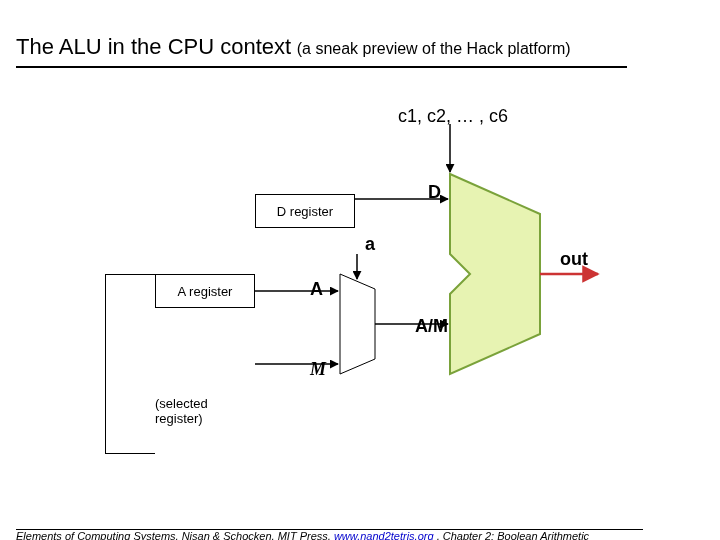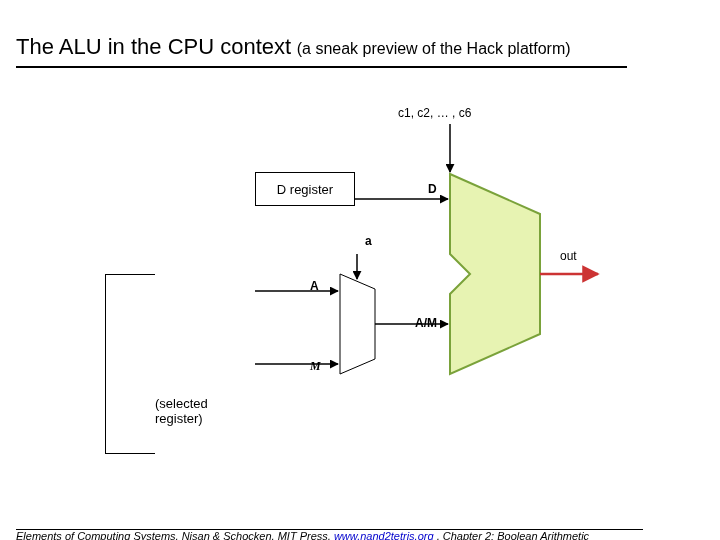--- a/index.html
+++ b/index.html
@@ -33,45 +33,45 @@
   .box {
     position: absolute;
     background: #fff;
     border: 1px solid #000;
     font-size: 13px;
     display: flex;
     align-items: center;
     justify-content: center;
     text-align: center;
   }
-  .dreg { left: 255px; top: 108px; width: 100px; height: 34px; }
+  .dreg { left: 255px; top: 130px; width: 100px; height: 34px; }
   .areg { left: 155px; top: 210px; width: 100px; height: 34px; }
   .ram  { left: 155px; top: 290px; width: 100px; height: 34px; }
   .selected {
     position: absolute;
     left: 155px; top: 332px; width: 100px;
     font-size: 13px; text-align: left;
   }
   .ram-right-extension {
     position: absolute;
     left: 105px; top: 210px;
     width: 50px; height: 180px;
     border-left: 1px solid #000;
     border-top: 1px solid #000;
     border-bottom: 1px solid #000;
   }
   
-  .lbl { position: absolute; font-size: 12px; }
+  .lbl { position: absolute; font-size: 18px; }
   .lbl.ctrl { left: 398px; top: 42px; }
   .lbl.D    { left: 428px; top: 118px; font-weight: bold; }
   .lbl.a    { left: 365px; top: 170px; font-weight: bold; }
   .lbl.A    { left: 310px; top: 215px; font-weight: bold; }
   .lbl.M    { left: 310px; top: 295px; font-weight: bold; font-family: Georgia, serif; font-style: italic; }
   .lbl.AM   { left: 415px; top: 252px; font-weight: bold; }
-  .lbl.out  { left: 560px; top: 185px; font-weight: normal; }
+  .lbl.out  { left: 560px; top: 185px; font-weight: bold; }
   .footer {
     position: absolute;
     left: 16px; bottom: 10px; right: 0;
     font-size: 11px;
     font-style: italic;
     border-top: 1px solid #000;
     padding-top: 0;
   }
   .footer a { color: #0000cc; }
   svg.overlay {
@@ -102,20 +102,21 @@
   <div class="title-row">
     <span class="title-strong">The ALU in the CPU context</span>
     <span class="title-sub">(a sneak preview of the Hack platform)</span>
   </div>
 
   <div class="diagram">
 
     <div class="ram-right-extension"></div>
 
     <div class="box dreg">D register</div>
+    <div class="box areg">A register</div>
     <div class="selected">(selected register)</div>
 
     <div class="lbl ctrl">c1, c2, … , c6</div>
     <div class="lbl D">D</div>
     <div class="lbl a">a</div>
     <div class="lbl A">A</div>
     <div class="lbl M">M</div>
     <div class="lbl AM">A/M</div>
     <div class="lbl out">out</div>
 

